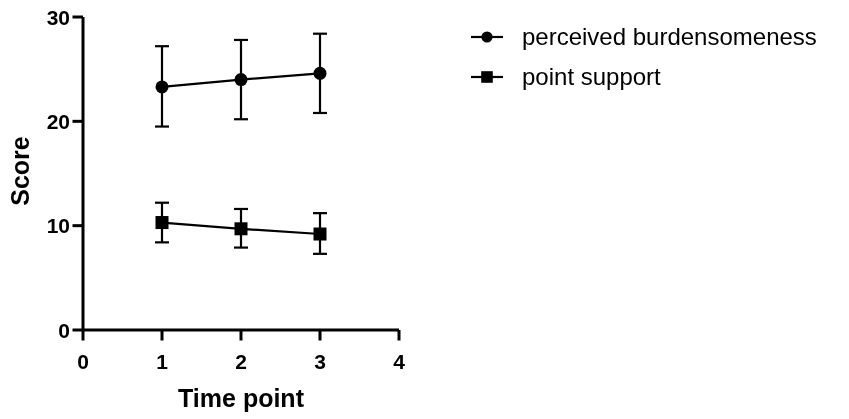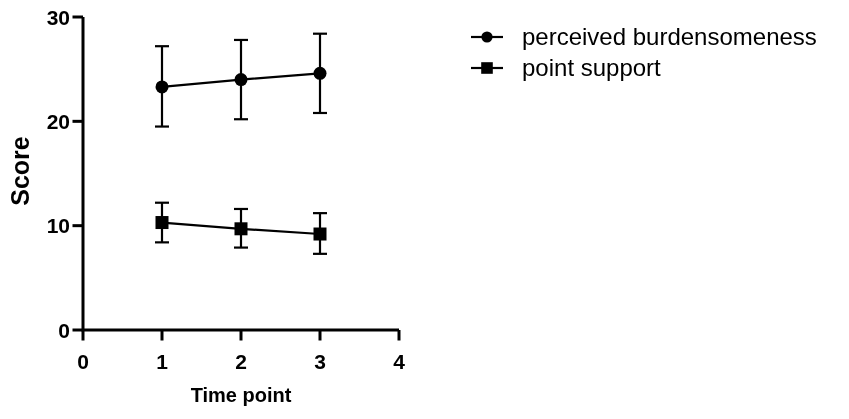--- a/index.html
+++ b/index.html
@@ -15,25 +15,25 @@
     font-family:"Liberation Sans",sans-serif;
     font-weight:bold;font-size:21px;fill:currentColor;
   }
   .y-axis-title{
     position:absolute;left:-130px;top:156px;width:300px;height:30px;
     text-align:center;transform:rotate(-90deg);
     font-weight:bold;font-size:25px;line-height:30px;
   }
   .x-axis-title{
     position:absolute;left:83px;top:384px;width:316px;
-    text-align:center;font-weight:bold;font-size:20px;
+    text-align:center;font-weight:bold;font-size:25px;
   }
   .legend{
     position:absolute;left:471px;top:21px;
-    display:flex;flex-direction:column;
+    display:flex;flex-direction:column;gap:9px;
   }
   .legend-item{display:flex;align-items:center;gap:19px;height:31px;}
   .legend-label{font-size:24px;line-height:31px;white-space:nowrap;}
   .legend-marker{display:block;}
 </style>
 </head>
 <body>
 
 <div class="figure" style="color: rgb(0, 0, 0); background: rgb(255, 255, 255);">
 

